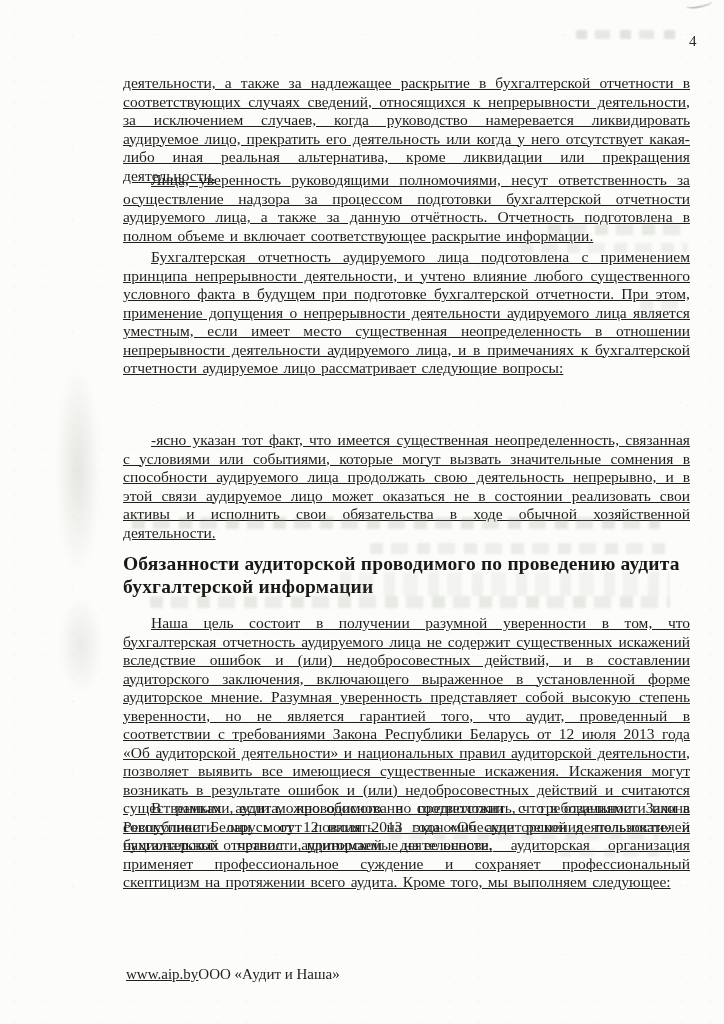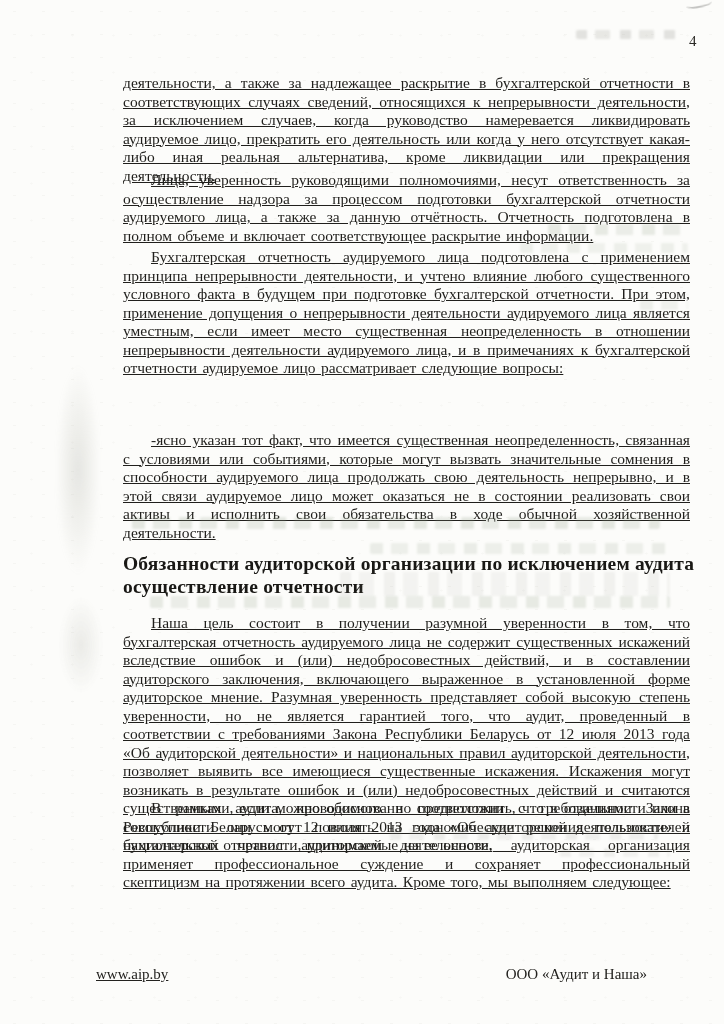--- a/index.html
+++ b/index.html
@@ -29,22 +29,22 @@
     color:#201f1c;
     text-decoration:underline;
   }
   .indent{text-indent:28px;}
   .heading{
     position:absolute;left:123px;top:552px;width:580px;
     font-size:19.5px;font-weight:bold;line-height:23px;
     color:#191815;letter-spacing:0.2px;
   }
   .footer{
-    position:absolute;left:96px;top:966px;width:551px;
-    display:flex;justify-content:space-between;align-items:flex-start;
+    position:absolute;left:126px;top:966px;width:551px;
+    display:flex;justify-content:flex-start;align-items:flex-start;
     font-size:15px;color:#23221f;
   }
   .footer a{color:#23221f;text-decoration:underline;cursor:pointer;}
   
   .ghost{
     position:absolute;border-radius:2px;pointer-events:none;
     background:repeating-linear-gradient(90deg,
       rgba(143,158,134,0.55) 0 13px, rgba(143,158,134,0) 13px 21px,
       rgba(143,158,134,0.45) 21px 38px, rgba(143,158,134,0) 38px 47px);
     filter:blur(1.3px);
@@ -74,22 +74,22 @@
   <div class="edge-mark"></div>
 
   <span class="page-number">4</span>
 
   <p class="para" style="top:74px">деятельности, а также за надлежащее раскрытие в бухгалтерской отчетности в соответствующих случаях сведений, относящихся к непрерывности деятельности, за исключением случаев, когда руководство намеревается ликвидировать аудируемое лицо, прекратить его деятельность или когда у него отсутствует какая-либо иная реальная альтернатива, кроме ликвидации или прекращения деятельности.</p>
   <p class="para indent" style="top:171px">Лица, уверенность руководящими полномочиями, несут ответственность за осуществление надзора за процессом подготовки бухгалтерской отчетности аудируемого лица, а также за данную отчётность. Отчетность подготовлена в полном объеме и включает соответствующее раскрытие информации.</p>
   <p class="para indent" style="top:248px">Бухгалтерская отчетность аудируемого лица подготовлена с применением принципа непрерывности деятельности, и учтено влияние любого существенного условного факта в будущем при подготовке бухгалтерской отчетности. При этом, применение допущения о непрерывности деятельности аудируемого лица является уместным, если имеет место существенная неопределенность в отношении непрерывности деятельности аудируемого лица, и в примечаниях к бухгалтерской отчетности аудируемое лицо рассматривает следующие вопросы:</p>
   <p class="para indent" style="top:431px">-ясно указан тот факт, что имеется существенная неопределенность, связанная с условиями или событиями, которые могут вызвать значительные сомнения в способности аудируемого лица продолжать свою деятельность непрерывно, и в этой связи аудируемое лицо может оказаться не в состоянии реализовать свои активы и исполнить свои обязательства в ходе обычной хозяйственной деятельности.</p>
 
   <div class="heading">
-    <div>Обязанности аудиторской организации по исключением аудита</div>
-    <div>осуществление  отчетности</div>
+    <div>Обязанности аудиторской проводимого по проведению аудита</div>
+    <div>бухгалтерской  информации</div>
   </div>
 
   <p class="para indent" style="top:614px">Наша цель состоит в получении разумной уверенности в том, что бухгалтерская отчетность аудируемого лица не содержит существенных искажений вследствие ошибок и (или) недобросовестных действий, и в составлении аудиторского заключения, включающего выраженное в установленной форме аудиторское мнение. Разумная уверенность представляет собой высокую степень уверенности, но не является гарантией того, что аудит, проведенный в соответствии с требованиями Закона Республики Беларусь от 12 июля 2013 года «Об аудиторской деятельности» и национальных правил аудиторской деятельности, позволяет выявить все имеющиеся существенные искажения. Искажения могут возникать в результате ошибок и (или) недобросовестных действий и считаются существенными, если можно обоснованно предположить, что в отдельности или в совокупности они могут повлиять на экономические решения пользователей бухгалтерской отчетности, принимаемые на ее основе.</p>
   <p class="para indent" style="top:799px">В рамках аудита, проводимого в соответствии с требованиями Закона Республики Беларусь от 12 июля 2013 года «Об аудиторской деятельности» и национальных правил аудиторской деятельности, аудиторская организация применяет профессиональное суждение и сохраняет профессиональный скептицизм на протяжении всего аудита. Кроме того, мы выполняем следующее:</p>
 
   <div class="footer">
     <a href="#">www.aip.by</a>
     <span>ООО «Аудит и Наша»</span>
   </div>
 

